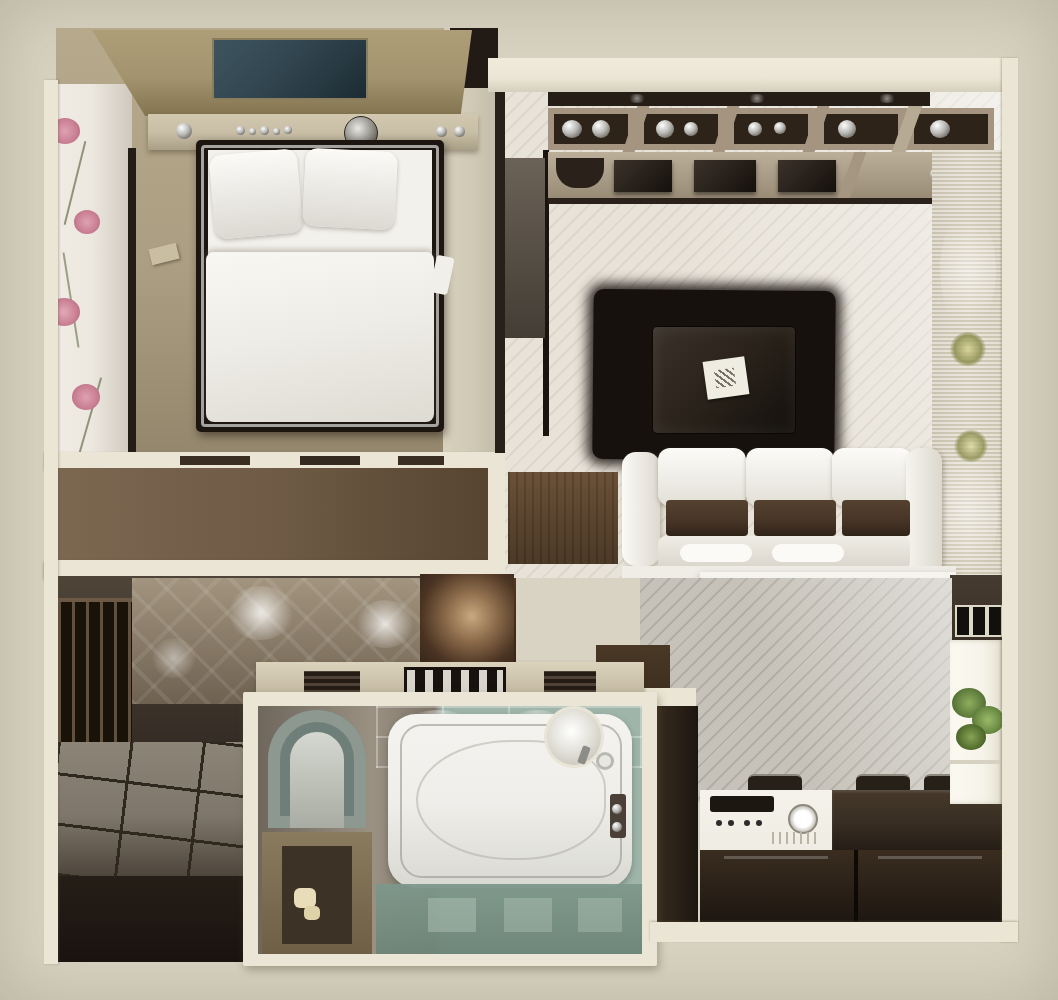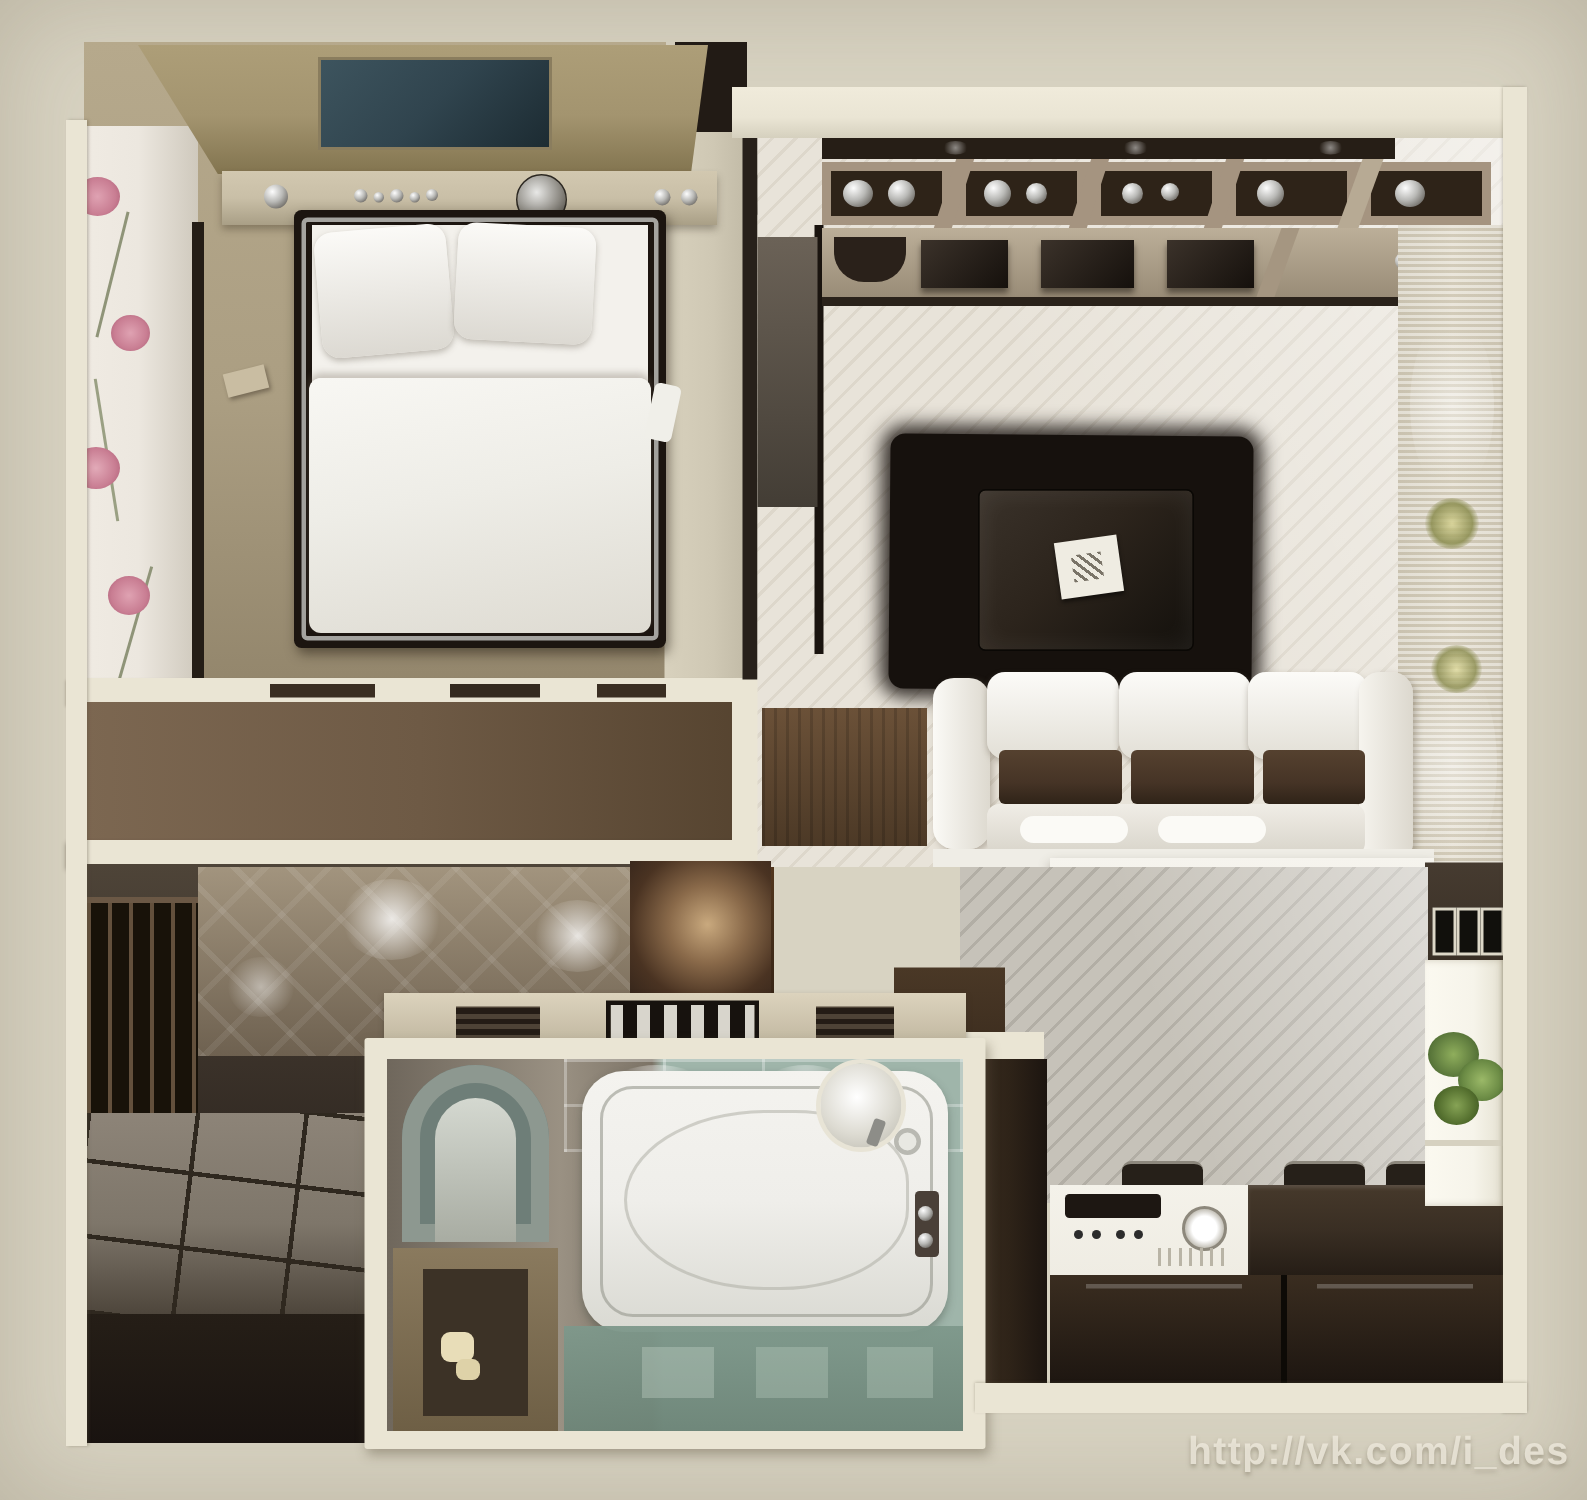--- a/index.html
+++ b/index.html
@@ -224,15 +224,14 @@
     <span class="a" style="left:320px;top:192px;width:44px;height:34px;background:rgba(200,214,202,.3);"></span>
     <span class="a" style="left:286px;top:0px;width:54px;height:56px;border-radius:50%;background:radial-gradient(circle at 45% 40%,#ffffff,#dddbd2 55%,#b9b7ac);border:3px solid #e8e4d6;"></span>
     <span class="a" style="left:322px;top:40px;width:8px;height:18px;background:#8d8d88;transform:rotate(20deg);border-radius:2px;"></span>
   </div>
 
   <div class="a" style="left:44px;top:80px;width:14px;height:884px;background:var(--wall,#eae5d4);box-shadow:1px 0 2px rgba(90,80,60,.35);"></div>
   <div class="a" style="left:488px;top:58px;width:528px;height:34px;background:linear-gradient(180deg,#f0ebdb,var(--wall,#eae5d4) 60%,#d5d0be);"></div>
   <div class="a" style="left:1002px;top:58px;width:16px;height:884px;background:var(--wall,#eae5d4);box-shadow:-1px 0 2px rgba(90,80,60,.35);"></div>
   <div class="a" style="left:650px;top:922px;width:368px;height:20px;background:var(--wall,#eae5d4);box-shadow:0 -1px 2px rgba(90,80,60,.35);"></div>
 
-  <div class="a wm" style="left:792px;top:952px;">http://vk.com/i_des</div>
 
 </div>
 
 </body></html>

